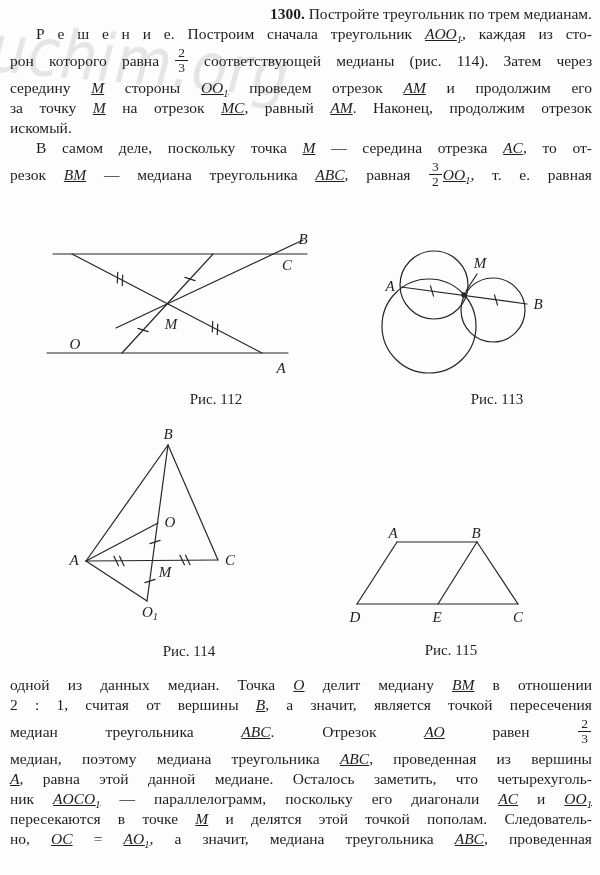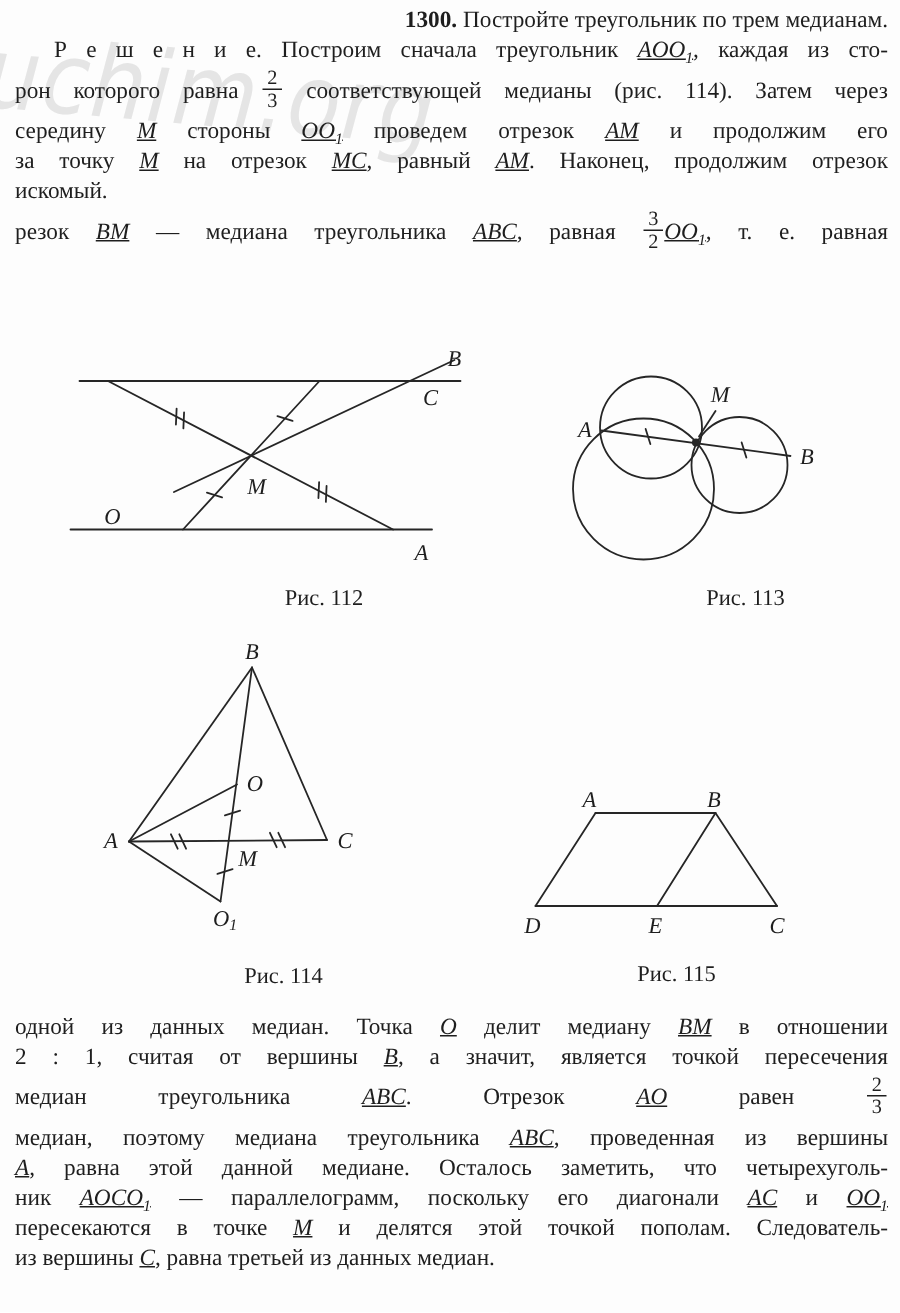--- a/index.html
+++ b/index.html
@@ -58,20 +58,21 @@
   <div class="textblock" id="text-top">
       <div class="line ind"><span class="bold">1300.</span><span class=""> Постройте треугольник по трем медианам.</span></div>
       <div class="line just ind"><span class="">Р е ш е н и е. Построим сначала треугольник </span><span class="mi">AOO<sub>1</sub></span><span class="">, каждая из сто-</span></div>
       <div class="line tall just"><span class="">рон которого равна </span><span class="frac">
           <span class="num">2</span>
           <span class="den">3</span>
         </span><span class=""> соответствующей медианы (рис. 114). Затем через</span></div>
       <div class="line just"><span class="">середину </span><span class="mi">M</span><span class=""> стороны </span><span class="mi">OO<sub>1</sub></span><span class=""> проведем отрезок </span><span class="mi">AM</span><span class=""> и продолжим его</span></div>
       <div class="line just"><span class="">за точку </span><span class="mi">M</span><span class=""> на отрезок </span><span class="mi">MC</span><span class="">, равный </span><span class="mi">AM</span><span class="">. Наконец, продолжим отрезок</span></div>
       <div class="line"><span class="">искомый.</span></div>
+      <div class="line just ind"><span class="">В самом деле, поскольку точка </span><span class="mi">M</span><span class=""> — середина отрезка </span><span class="mi">AC</span><span class="">, то от-</span></div>
       <div class="line tall just"><span class="">резок </span><span class="mi">BM</span><span class=""> — медиана треугольника </span><span class="mi">ABC</span><span class="">, равная </span><span class="frac">
           <span class="num">3</span>
           <span class="den">2</span>
         </span><span class="mi">OO<sub>1</sub></span><span class="">, т. е. равная</span></div>
     </div>
 
   <svg class="fig" id="fig112" viewBox="0 0 280 150">
       <line x1="13" y1="24" x2="267" y2="24"></line>
       <line x1="7" y1="123" x2="248" y2="123"></line>
       <line x1="32" y1="24" x2="222" y2="123"></line>
@@ -144,15 +145,15 @@
       <div class="line just"><span class="">одной из данных медиан. Точка </span><span class="mi">O</span><span class=""> делит медиану </span><span class="mi">BM</span><span class=""> в отношении</span></div>
       <div class="line just"><span class="">2 : 1, считая от вершины </span><span class="mi">B</span><span class="">, а значит, является точкой пересечения</span></div>
       <div class="line tall just"><span class="">медиан треугольника </span><span class="mi">ABC</span><span class="">. Отрезок </span><span class="mi">AO</span><span class=""> равен </span><span class="frac">
           <span class="num">2</span>
           <span class="den">3</span>
         </span></div>
       <div class="line just"><span class="">медиан, поэтому медиана треугольника </span><span class="mi">ABC</span><span class="">, проведенная из вершины</span></div>
       <div class="line just"><span class="mi">A</span><span class="">, равна этой данной медиане. Осталось заметить, что четырехуголь-</span></div>
       <div class="line just"><span class="">ник </span><span class="mi">AOCO<sub>1</sub></span><span class=""> — параллелограмм, поскольку его диагонали </span><span class="mi">AC</span><span class=""> и </span><span class="mi">OO<sub>1</sub></span></div>
       <div class="line just"><span class="">пересекаются в точке </span><span class="mi">M</span><span class=""> и делятся этой точкой пополам. Следователь-</span></div>
-      <div class="line"><span class="">из вершины </span><span class="mi">C</span><span class="">, равна третьей из данных медиан.</span></div>
+      <div class="line just"><span class="">но, </span><span class="mi">OC</span><span class=""> = </span><span class="mi">AO<sub>1</sub></span><span class="">, а значит, медиана треугольника </span><span class="mi">ABC</span><span class="">, проведенная</span></div>
     </div>
 </div>
 
 </body></html>

